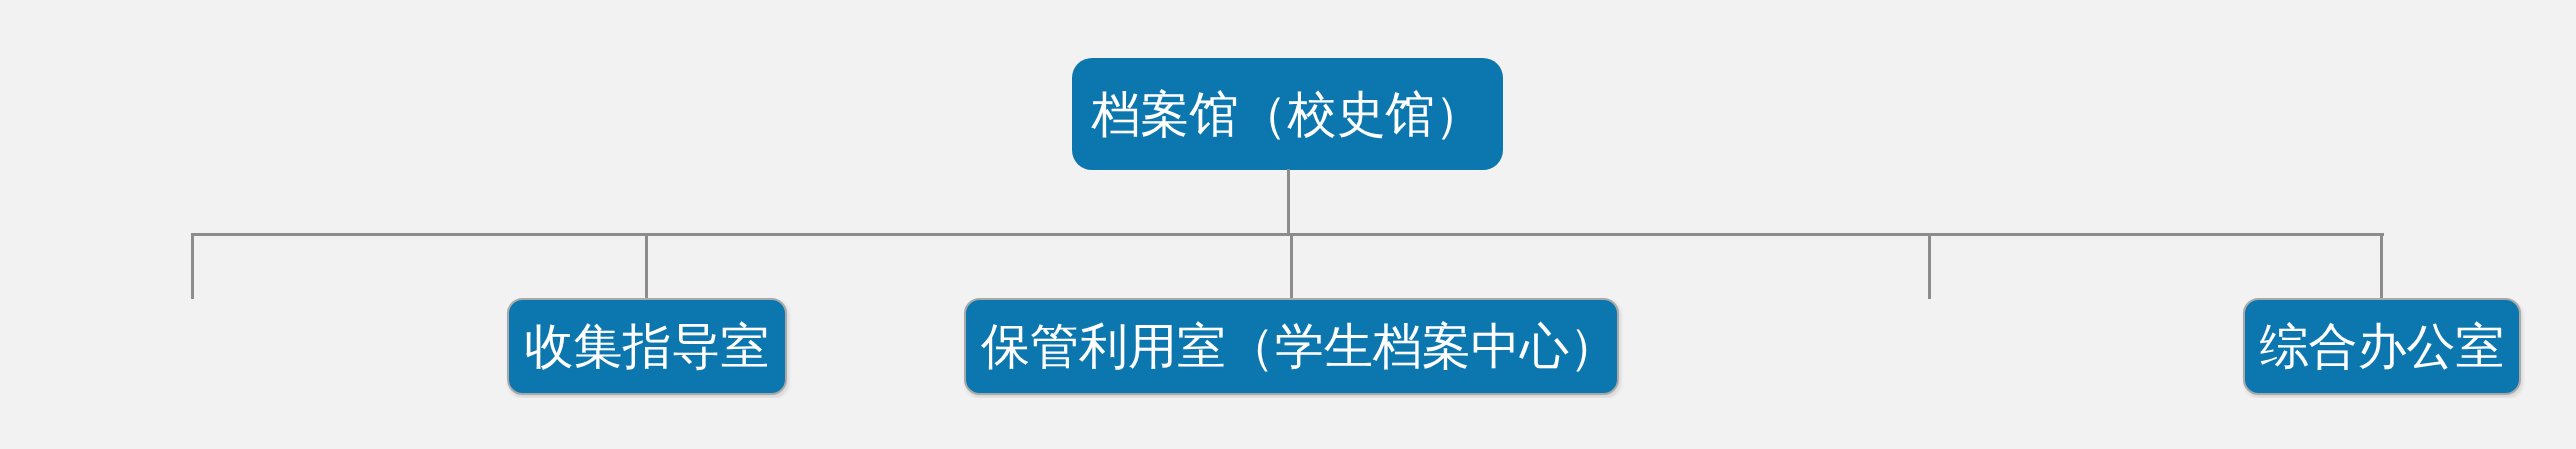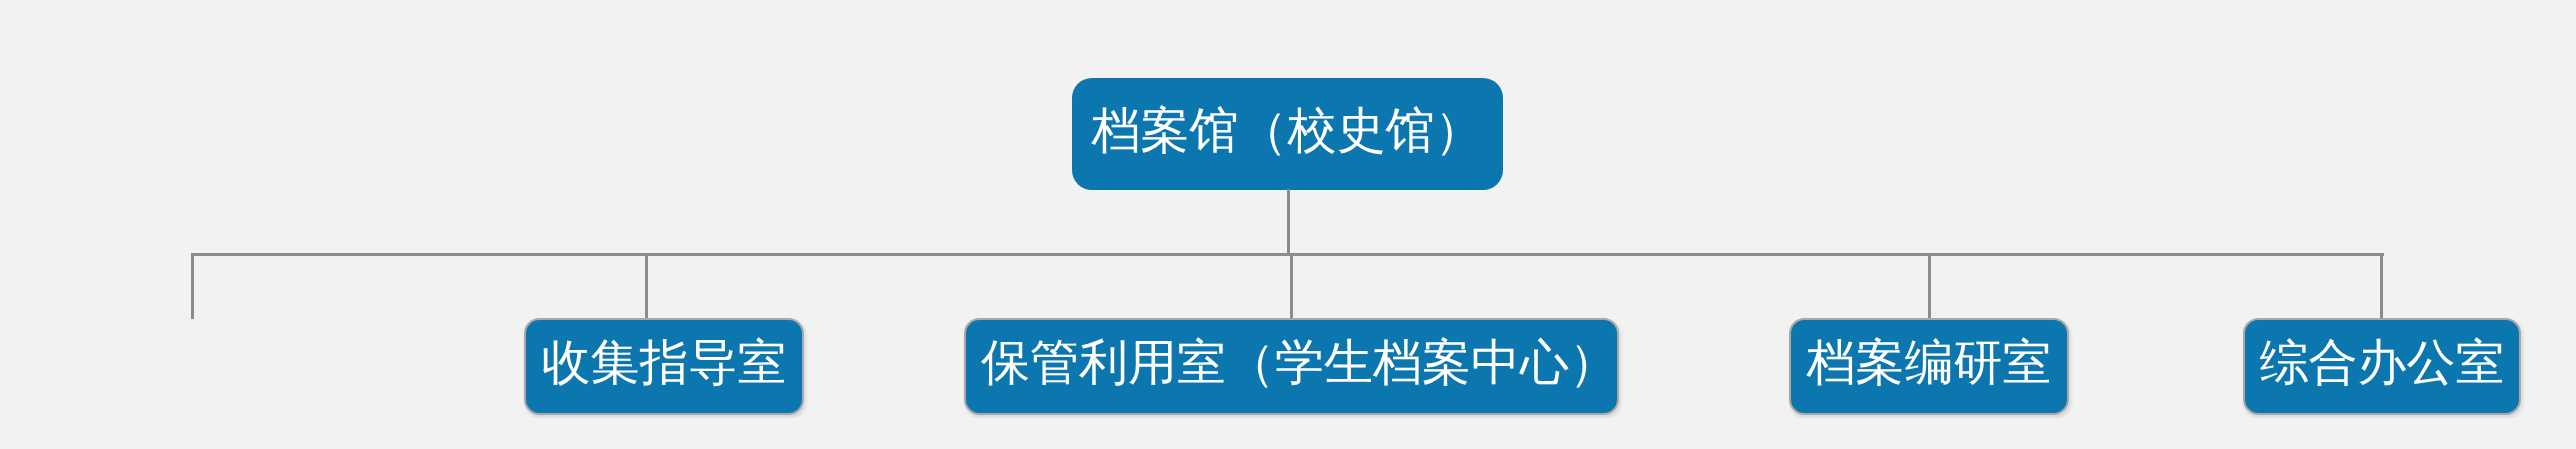--- a/index.html
+++ b/index.html
@@ -6,22 +6,21 @@
     margin: 0;
     padding: 0;
     background: var(--background, #f2f2f2);
   }
   .stage {
     position: relative;
     width: 2576px;
     height: 398px;
     background: var(--background, #f2f2f2);
     overflow: hidden;
-    font-family: Liberation Mono, monospace;
-    margin-top: 20px;
+    font-family: Liberation Serif, serif;
   }
   .node {
     position: absolute;
     background: var(--node-fill, #0c76ae);
     color: var(--node-text, #ffffff);
     display: flex;
     align-items: center;
     justify-content: center;
     white-space: nowrap;
     font-size: 49px;
@@ -39,21 +38,21 @@
     border-radius: 20px;
   }
   .child {
     top: 298px;
     height: 97px;
     border: 2.1px solid var(--child-node-border, #a9a9a9);
     border-radius: 15.5px;
     box-shadow: 1.4px 2.8px 3.5px rgba(0,0,0,0.10);
   }
   .c1 { left: 49px;   width: 285px; }
-  .c2 { left: 524px;  width: 280px; }
+  .c2 { left: 507px;  width: 280px; }
   .c3 { left: 964px; width: 655px; padding-left: 16px; }
   .c4 { left: 1789px; width: 280px; }
   .c5 { left: 2243px; width: 278px; }
 
   .line {
     position: absolute;
     background: var(--connector-line, #8c8c8c);
   }
   .vline { width: 2.8px; }
   .root-drop { left: 1287px; top: 169px; height: 64px; }
@@ -81,21 +80,18 @@
   <div class="line vline drop d3"></div>
   <div class="line vline drop d4"></div>
   <div class="line vline drop d5"></div>
 
   <div class="node child c2">
     <span class="label">收集指导室</span>
   </div>
   <div class="node child c3">
     <span class="label">保管利用室（学生档案中心）</span>
   </div>
-  <div class="node child c4">
-    <span class="label">档案编研室</span>
-  </div>
   <div class="node child c5">
     <span class="label">综合办公室</span>
   </div>
 
 </div>
 
 
 </body></html>

